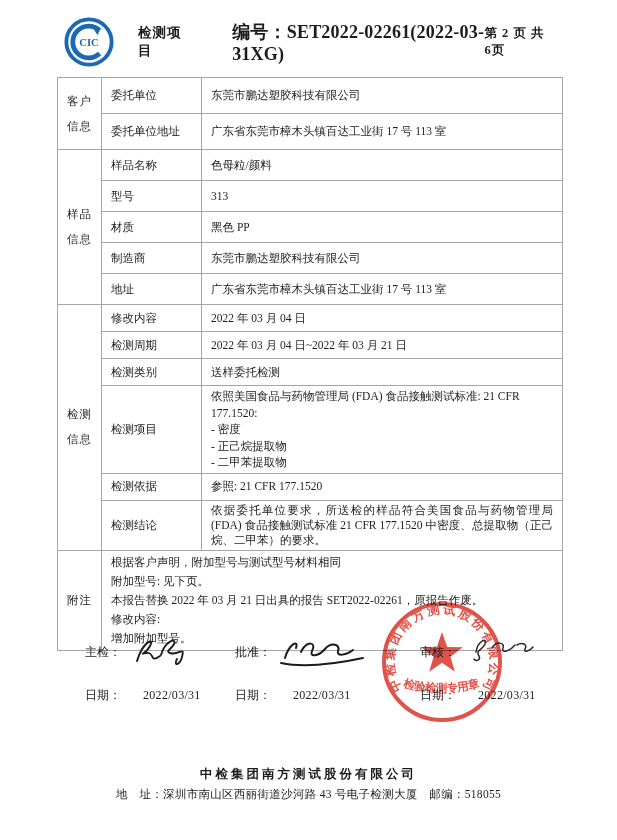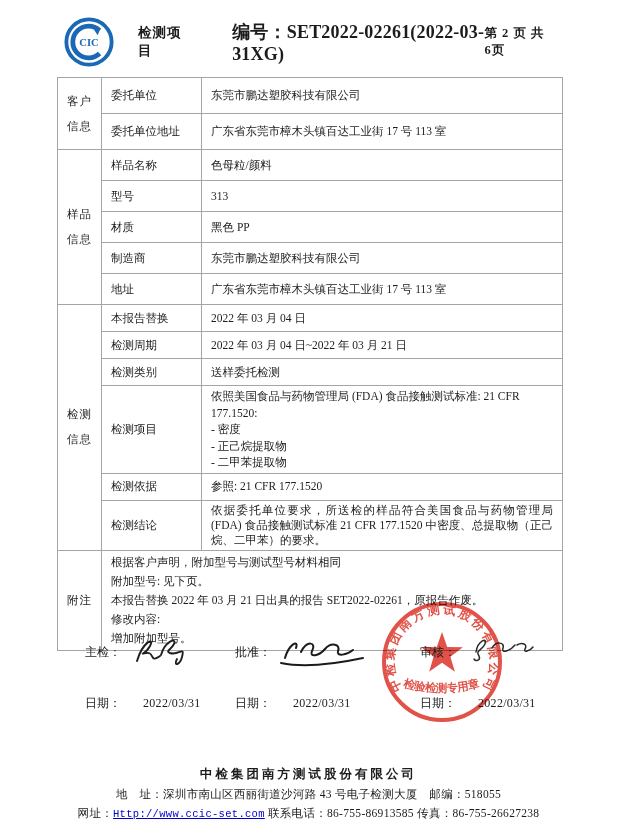--- a/index.html
+++ b/index.html
@@ -37,21 +37,21 @@
   td.val { text-align:left; }
   .h36 { height:36px; } .h31 { height:31px; } .h27 { height:27px; }
   td.items-cell { padding:5px 9px; line-height:16.5px; vertical-align:middle; }
   td.concl-cell { line-height:15px; padding:4px 9px; text-align:justify; }
   td.notes-cell { padding:4px 9px; line-height:19px; vertical-align:middle; }
 
   
   .sig-block { position:absolute; top:624px; left:57px; width:506px; z-index:6; }
   .sig-row { display:grid; grid-template-columns:150px 185px 171px; padding-left:28px; align-items:center; }
   .sig-row.names { height:56px; }
-  .sig-row.dates { height:30px; margin-top:8px; font-size:12px; }
+  .sig-row.dates { height:30px; margin-top:0; font-size:12px; }
   .sig-cell { display:flex; align-items:center; }
   .sig-label { font-size:12px; white-space:nowrap; }
   .sig-svg { margin-left:6px; }
   .date-val { margin-left:22px; font-size:12px; letter-spacing:.3px; }
 
   
   .stamp {
     position:absolute; left:376px; top:596px; width:132px; height:132px;
     z-index:5; opacity:.88; mix-blend-mode:multiply; pointer-events:none;
   }
@@ -112,21 +112,21 @@
       <td class="lbl">制造商</td>
       <td class="val">东莞市鹏达塑胶科技有限公司</td>
     </tr>
     <tr class="h31">
       <td class="lbl">地址</td>
       <td class="val">广东省东莞市樟木头镇百达工业街 17 号 113 室</td>
     </tr>
 
     <tr class="h27">
       <td class="group" rowspan="6">检测信息</td>
-      <td class="lbl">本报告替换</td>
+      <td class="lbl">修改内容</td>
       <td class="val">2022 年 03 月 04 日</td>
     </tr>
     <tr class="h27">
       <td class="lbl">检测周期</td>
       <td class="val">2022 年 03 月 04 日~2022 年 03 月 21 日</td>
     </tr>
     <tr class="h27">
       <td class="lbl">检测类别</td>
       <td class="val">送样委托检测</td>
     </tr>
@@ -218,20 +218,15 @@
       <div class="sig-cell">
         <span>日期：</span>
         <span class="date-val">2022/03/31</span>
       </div>
     </div>
   </div>
 
   <div class="footer">
     <div class="footer-company">中检集团南方测试股份有限公司</div>
     <div class="footer-line">地　址：深圳市南山区西丽街道沙河路 43 号电子检测大厦　邮编：518055</div>
-    <div class="footer-line">
-      <span>网址：</span><a class="footer-link">Http://www.ccic-set.com</a>
-      <span>联系电话：86-755-86913585</span>
-      <span>传真：86-755-26627238</span>
-    </div>
   </div>
 
 </div>
 
 </body></html>

